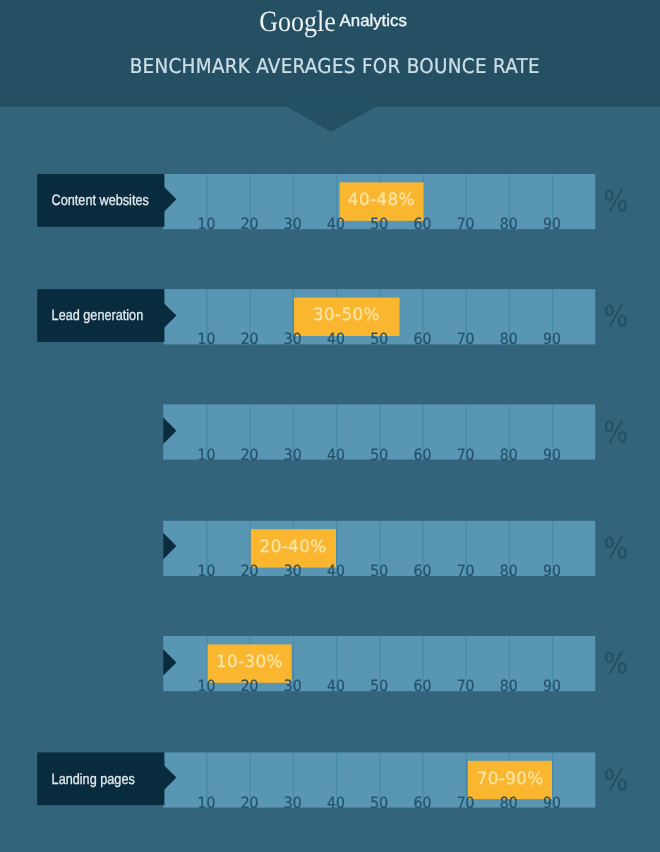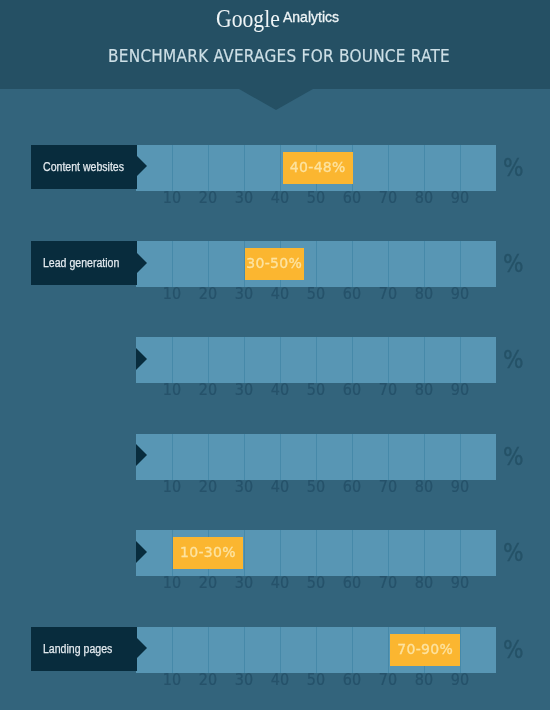--- a/index.html
+++ b/index.html
@@ -35,23 +35,23 @@
          border-top:11px solid transparent;border-bottom:11px solid transparent;
          border-left:11.5px solid #082c3d;}
   .bar{position:absolute;top:7px;height:32px;background:#fbb630;}
   .bar-text{position:absolute;left:0;top:-1px;width:100%;height:32px;line-height:32px;
             text-align:center;font-family:"DejaVu Sans",sans-serif;
             font-size:14px;letter-spacing:0.3px;text-indent:0.3px;color:#fde3a0;white-space:nowrap;
             -webkit-text-stroke:0.3px #fde3a0;}
   .pct{position:absolute;left:503px;top:6px;height:34px;line-height:34px;
        font-family:"DejaVu Sans",sans-serif;font-stretch:condensed;
        font-size:24px;color:#255267;-webkit-text-stroke:0.35px #255267;}
-  .tick{position:absolute;top:46px;height:14px;line-height:14px;
+  .tick{position:absolute;top:36px;height:14px;line-height:14px;
         font-family:"DejaVu Sans",sans-serif;font-stretch:condensed;
-        font-size:16px;color:#26526a;transform:translateX(-50%);
+        font-size:13px;color:#26526a;transform:translateX(-50%);
         -webkit-text-stroke:0.2px #26526a;}
 </style>
 </head>
 <body>
 
 <div id="page">
 
   <div class="header"></div>
   <div class="notch"></div>
 
@@ -98,21 +98,21 @@
           <div class="grid" style="left: 36px;"></div>
           <div class="grid" style="left: 72px;"></div>
           <div class="grid" style="left: 108px;"></div>
           <div class="grid" style="left: 144px;"></div>
           <div class="grid" style="left: 180px;"></div>
           <div class="grid" style="left: 216px;"></div>
           <div class="grid" style="left: 252px;"></div>
           <div class="grid" style="left: 288px;"></div>
           <div class="grid" style="left: 324px;"></div>
         </div>
-        <div class="bar" style="left: 244.54px; width: 59px;">
+        <div class="bar" style="left: 244.54px; width: 88px;">
           <span class="bar-text">30-50%</span>
         </div>
         <div class="arrow"></div>
         <div class="label">
           <span class="label-text">Lead generation</span>
         </div>
         <div class="pct">%</div>
         <div class="tick" style="left: 172px;">10</div>
         <div class="tick" style="left: 208px;">20</div>
         <div class="tick" style="left: 244px;">30</div>
@@ -152,20 +152,23 @@
           <div class="grid" style="left: 36px;"></div>
           <div class="grid" style="left: 72px;"></div>
           <div class="grid" style="left: 108px;"></div>
           <div class="grid" style="left: 144px;"></div>
           <div class="grid" style="left: 180px;"></div>
           <div class="grid" style="left: 216px;"></div>
           <div class="grid" style="left: 252px;"></div>
           <div class="grid" style="left: 288px;"></div>
           <div class="grid" style="left: 324px;"></div>
         </div>
+        <div class="bar" style="left: 208.54px; width: 71.1px;">
+          <span class="bar-text">20-40%</span>
+        </div>
         <div class="arrow"></div>
         <div class="pct">%</div>
         <div class="tick" style="left: 172px;">10</div>
         <div class="tick" style="left: 208px;">20</div>
         <div class="tick" style="left: 244px;">30</div>
         <div class="tick" style="left: 280px;">40</div>
         <div class="tick" style="left: 316px;">50</div>
         <div class="tick" style="left: 352px;">60</div>
         <div class="tick" style="left: 388px;">70</div>
         <div class="tick" style="left: 424px;">80</div>

